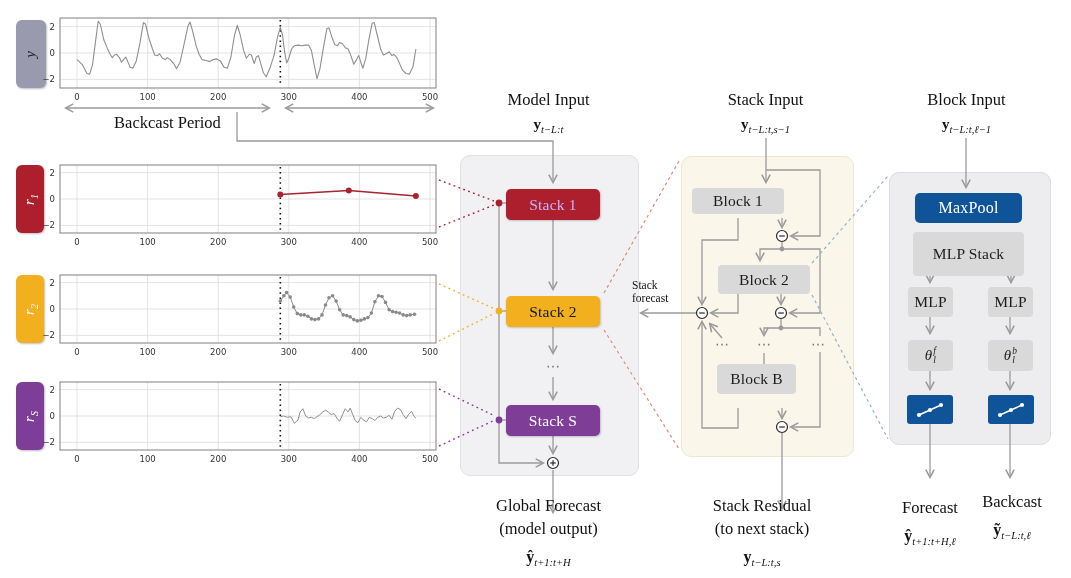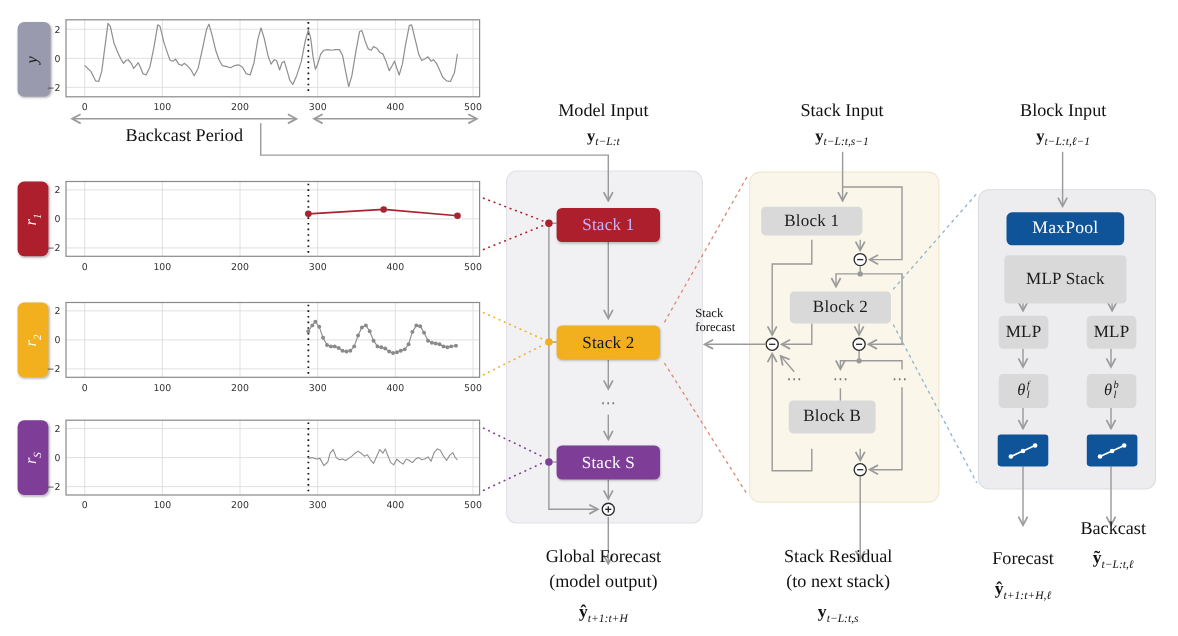--- a/index.html
+++ b/index.html
@@ -422,20 +422,20 @@
     <div class="math">
       <span class="vec">y</span><sub>t−L:t,s</sub>
     </div>
   </div>
   <div class="abs caption" style="left:886px;top:496px;width:88px;">
     <div>Forecast</div>
     <div class="math">
       <span class="vec">ŷ</span><sub>t+1:t+H,ℓ</sub>
     </div>
   </div>
-  <div class="abs caption" style="left:968px;top:468px;width:88px;">
+  <div class="abs caption" style="left:968px;top:490px;width:88px;">
     <div>Backcast</div>
     <div class="math">
       <span class="vec">ỹ</span><sub>t−L:t,ℓ</sub>
     </div>
   </div>
 
 </div>
 
 </body></html>

